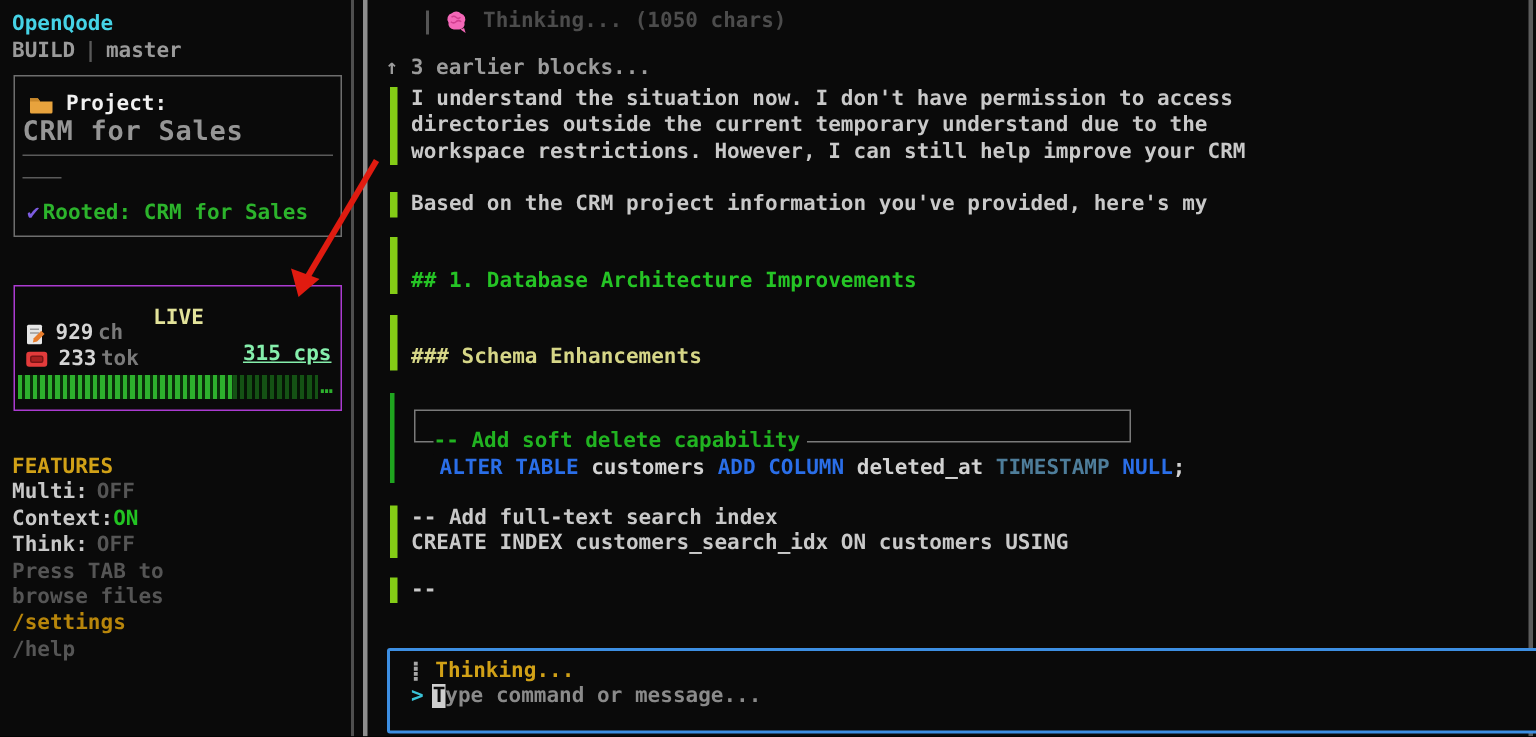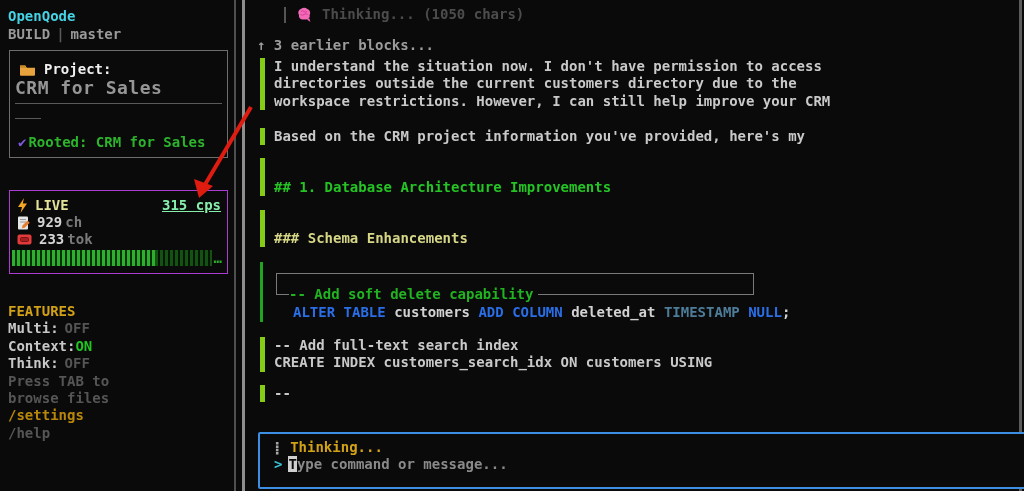--- a/index.html
+++ b/index.html
@@ -89,21 +89,21 @@
     </div>
     <div class="proj-name">CRM for Sales</div>
     <div class="hr-full"></div>
     <div class="hr-short"></div>
     <div class="rooted-row">
       <span class="check">✔</span><span>Rooted: CRM for Sales</span>
     </div>
   </div>
 
   <div class="abs panel" id="live-panel">
-    <div class="live-row" style="top:6px;">
+    <div class="live-row" style="top:6px;flex-direction:column;">
       <svg width="11" height="15">
           <polygon points="7,0 1,9 5,9 3.5,15 10,5.5 5.8,5.5" fill="#f5a623"></polygon>
         </svg>
       <span class="live-title">LIVE</span>
       <span class="cps">315 cps</span>
     </div>
     <div class="live-row" style="top:23px;">
       <svg width="13" height="14">
           <rect x="1" y="0.5" width="10" height="13" rx="1" fill="#e6e6e6"></rect>
           <line x1="3" y1="3.5" x2="9" y2="3.5" stroke="#9a9a9a" stroke-width="1"></line>
@@ -148,21 +148,21 @@
       <path d="M13 13.6 l3.4 2.4 -1-3.4z" fill="#f468b8"></path>
       <path d="M7 5.5 q1.5-1.5 3 0 q1.5 1.5 3 0 M6.5 8.5 q2 1.5 3.5 0 q1.5-1.5 3.5 0" stroke="#d23f90" stroke-width="1" fill="none"></path>
     </svg>
     <span class="think-label">Thinking... (1050 chars)</span>
   </div>
 
   <div class="abs earlier">↑ 3 earlier blocks...</div>
 
   <div class="abs qblock" id="blk-para1">
     <div>I understand the situation now. I don't have permission to access</div>
-    <div>directories outside the current customers directory due to the</div>
+    <div>directories outside the current temporary understand due to the</div>
     <div>workspace restrictions. However, I can still help improve your CRM</div>
   </div>
 
   <div class="abs qblock" id="blk-para2">
     <div>Based on the CRM project information you've provided, here's my</div>
   </div>
 
   <div class="abs qblock" id="blk-h1">
     <div>## 1. Database Architecture Improvements</div>
   </div>

